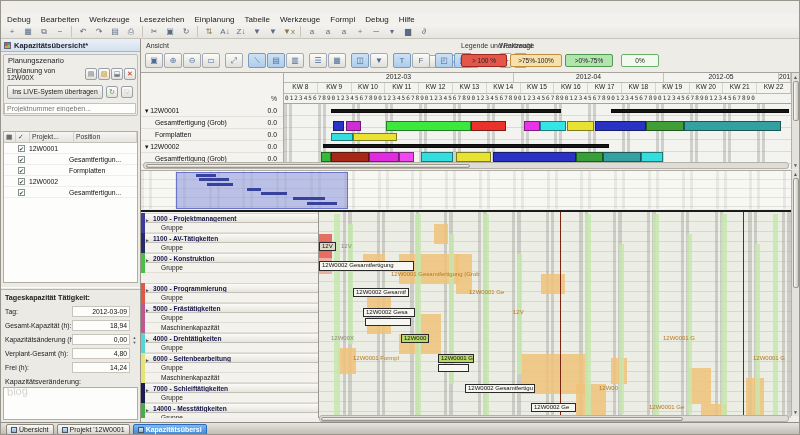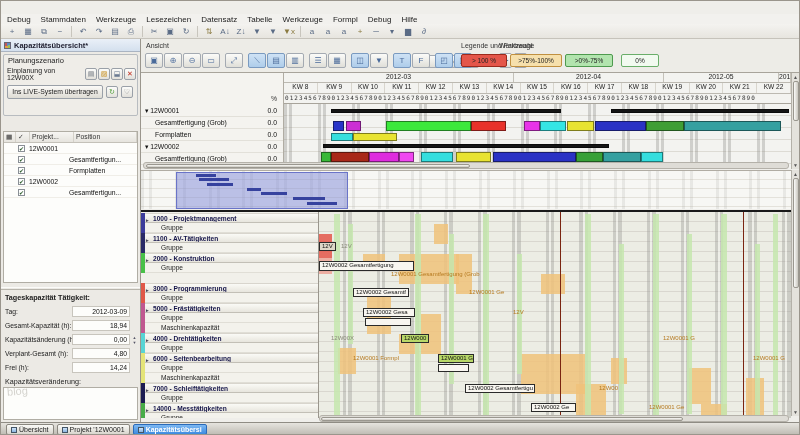--- a/index.html
+++ b/index.html
@@ -106,24 +106,24 @@
   .stab-icon { width:6px; height:6px; border:1px solid #456; background:linear-gradient(#cfe4fa,#8ab4e0); }
 </style>
 </head>
 <body>
 
 <div id="win">
 
 
   <div id="menubar">
       <div class="menu-item">Debug</div>
-      <div class="menu-item">Stammdaten</div>
+      <div class="menu-item">Bearbeiten</div>
       <div class="menu-item">Werkzeuge</div>
       <div class="menu-item">Lesezeichen</div>
-      <div class="menu-item">Datensatz</div>
+      <div class="menu-item">Einplanung</div>
       <div class="menu-item">Tabelle</div>
       <div class="menu-item">Werkzeuge</div>
       <div class="menu-item">Formpl</div>
       <div class="menu-item">Debug</div>
       <div class="menu-item">Hilfe</div>
     </div>
   <div id="toolbar">
       <div class="tbtn">+</div>
       <div class="tbtn">▦</div>
       <div class="tbtn">⧉</div>
@@ -168,20 +168,21 @@
       <div id="transfer-row">
         <div id="transfer-btn">Ins LIVE-System übertragen</div>
       <div class="sq-btn" style="color: rgb(74, 154, 48); margin-left: 3px;">↻</div>
           <div class="sq-btn" style="color: rgb(138, 138, 138); margin-left: 3px;">♡</div>
         </div>
     </div>
     <div id="lp-header">
       <span class="mini-grid-icon"></span>
       <span>Kapazitätsübersicht*</span>
     </div>
+    <input id="proj-input" placeholder="Projektnummer eingeben..." style="">
     <div id="tree">
       <div id="tree-head">
         <div class="th" style="width:12px">▦</div>
         <div class="th" style="width:14px">✓</div>
         <div class="th" style="width:44px">Projekt...</div>
         <div class="th" style="flex:1">Position</div>
       </div>
       <div id="tree-body">
           <div class="tree-row">
             <div class="chk">✔</div>

